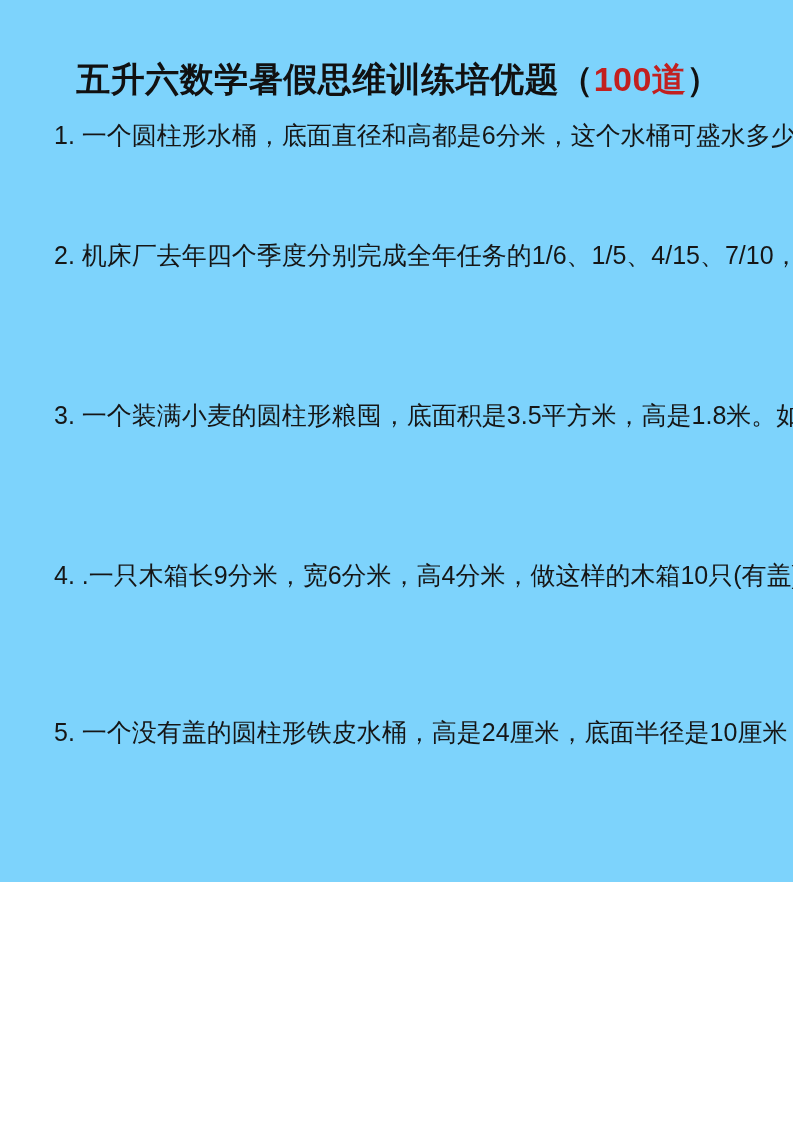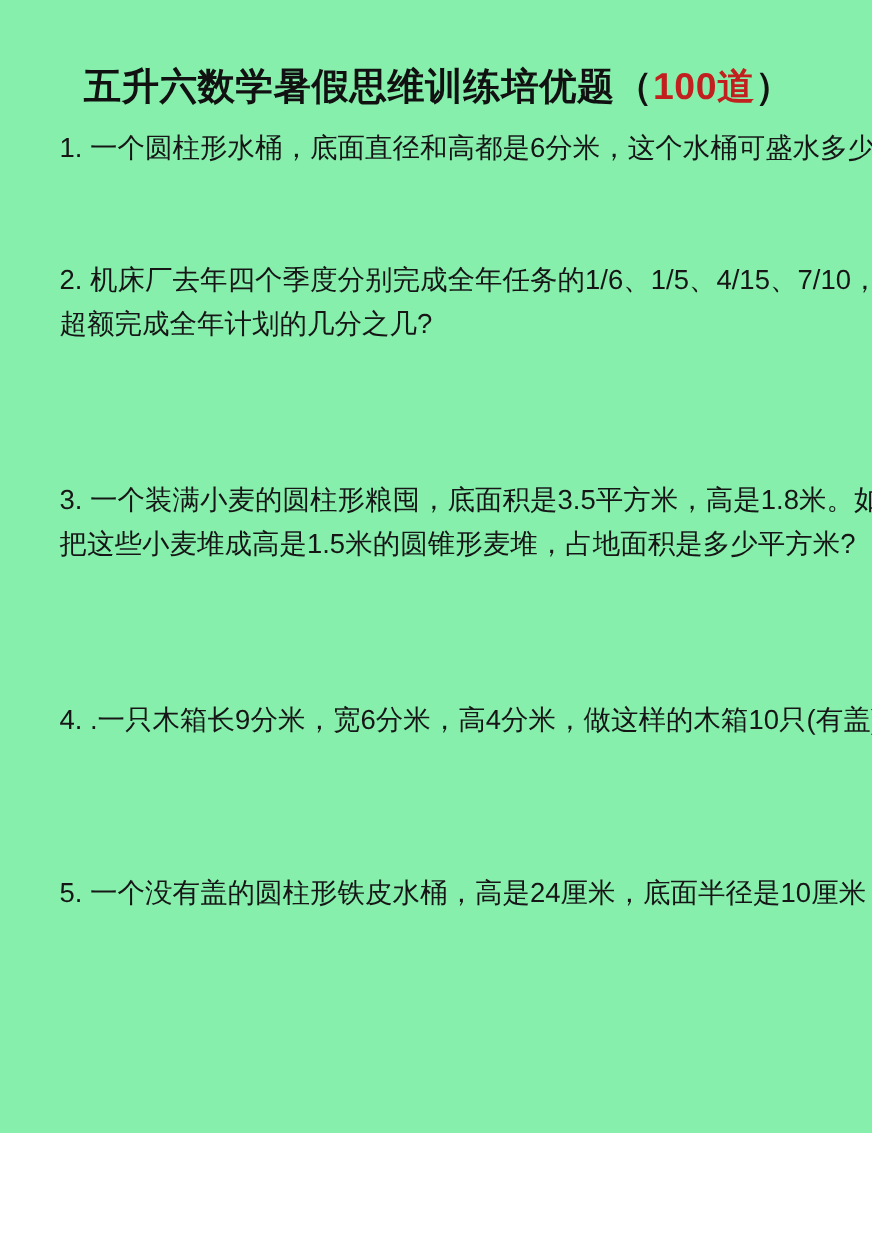--- a/index.html
+++ b/index.html
@@ -1,22 +1,22 @@
 <!DOCTYPE html>
 <html><head>
 <meta charset="utf-8">
 <style>
   * { margin: 0; padding: 0; box-sizing: border-box; }
   html, body { background: #ffffff; }
   .page {
     position: relative;
     width: 793px;
-    height: 1030px;
+    height: 882px;
     margin: 0 auto;
-    background: #86efac;
+    background: #7dd3fc;
     overflow: hidden;
     font-family: "Liberation Sans", sans-serif;
     color: #161616;
     padding: 57px 50px 0 54px;
   }
   .title {
     font-size: 34px;
     font-weight: 700;
     line-height: 44px;
     text-align: center;
@@ -44,26 +44,24 @@
   <h1 class="title"><span>五升六数学暑假思维训练培优题（</span><span class="highlight">100道</span><span>）</span></h1>
 
   <div class="problems">
 
     <div class="problem">
       <div class="p-line">1. 一个圆柱形水桶，底面直径和高都是6分米，这个水桶可盛水多少立方</div>
     </div>
 
     <div class="problem">
       <div class="p-line">2. 机床厂去年四个季度分别完成全年任务的1/6、1/5、4/15、7/10，去年</div>
-      <div class="p-line">超额完成全年计划的几分之几?</div>
     </div>
 
     <div class="problem">
       <div class="p-line">3. 一个装满小麦的圆柱形粮囤，底面积是3.5平方米，高是1.8米。如果</div>
-      <div class="p-line">把这些小麦堆成高是1.5米的圆锥形麦堆，占地面积是多少平方米?</div>
     </div>
 
     <div class="problem">
       <div class="p-line">4. .一只木箱长9分米，宽6分米，高4分米，做这样的木箱10只(有盖)，至</div>
     </div>
 
     <div class="problem">
       <div class="p-line">5. 一个没有盖的圆柱形铁皮水桶，高是24厘米，底面半径是10厘米，做这</div>
     </div>
 

